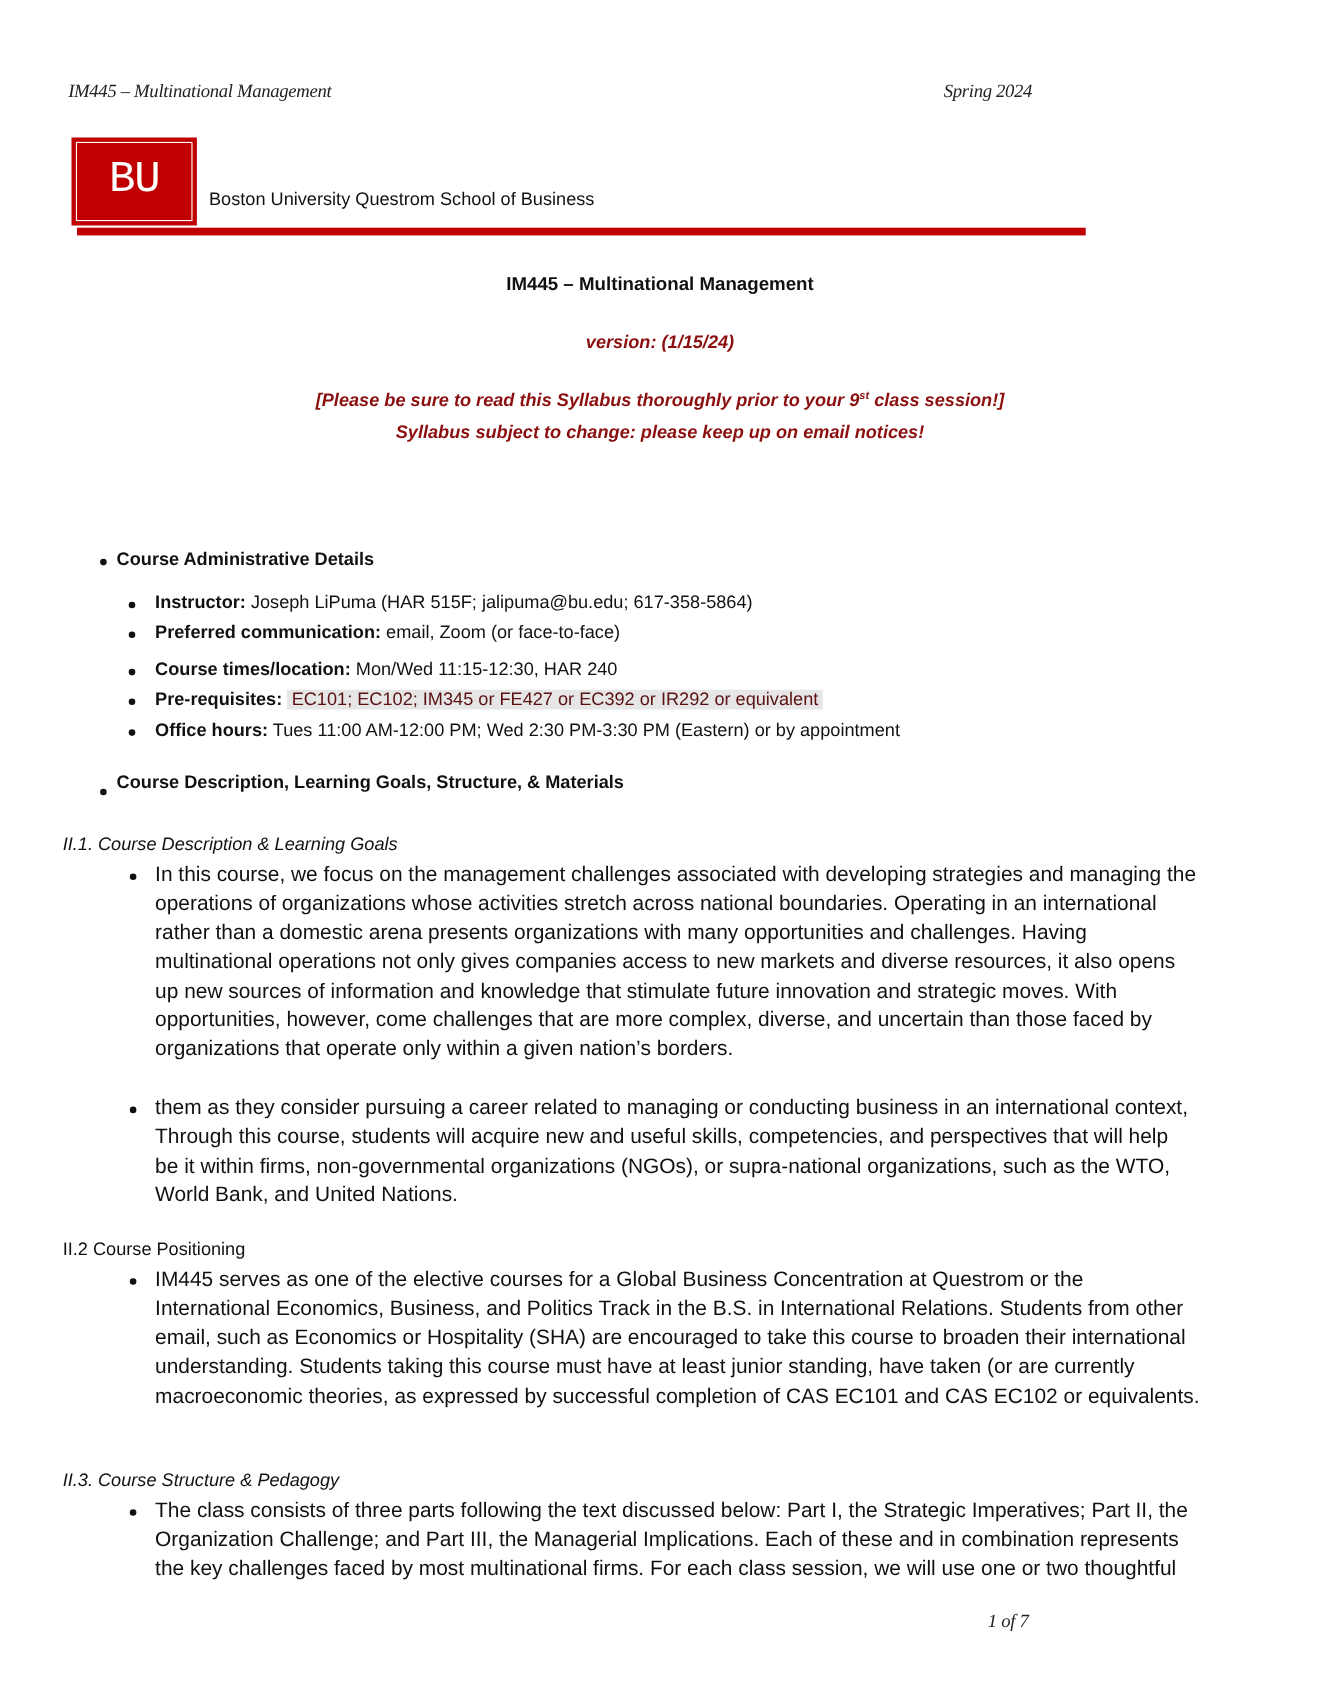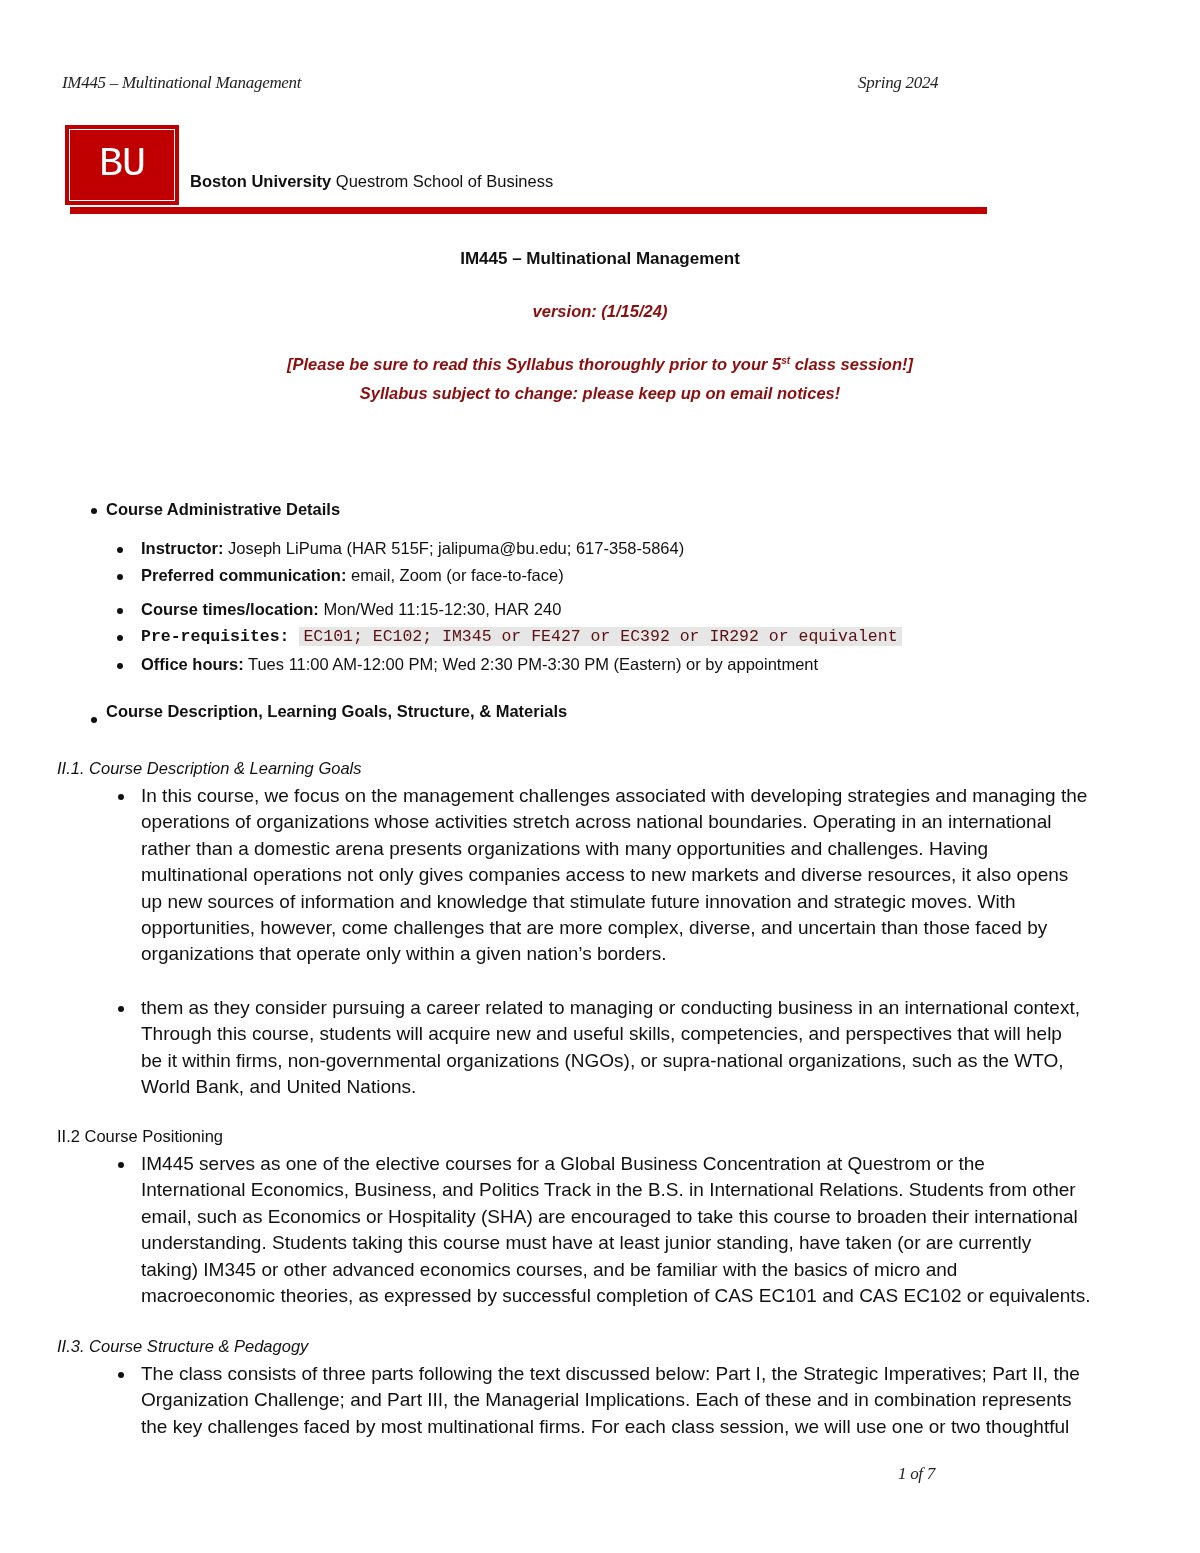--- a/index.html
+++ b/index.html
@@ -4,21 +4,21 @@
 <style>
   html, body { margin: 0; padding: 0; background: #ffffff; }
   body { width: 1200px; height: 1553px; position: relative; overflow: hidden; color: #111; font-family: "Liberation Sans", sans-serif; }
   .abs { position: absolute; }
   .hdr { font-family: "Liberation Serif", serif; font-style: italic; font-size: 17px; color: #222; letter-spacing: -0.3px; }
   .logo { left: 65px; top: 125px; width: 114px; height: 80px; background: #c00000; box-sizing: border-box; }
   .logo-inner { position: absolute; left: 4px; top: 4px; right: 4px; bottom: 4px; border: 1.5px solid #ffffff; display: flex; align-items: center; justify-content: center; }
   .logo-text { font-family: Liberation Mono, monospace; color: #fff; font-size: 40px; letter-spacing: -1px; line-height: 1; }
   .redbar { left: 70px; top: 207px; width: 917px; height: 7px; background: #c00000; }
   .school { left: 190px; top: 172px; font-size: 16.5px; color: #111; }
-  .school b { font-weight: bold; }
+  .school b { font-weight: normal; }
   .center { left: 0; width: 1200px; text-align: center; }
   .title { top: 249px; font-size: 17px; font-weight: bold; color: #111; }
   .red { color: #8b0f0f; font-weight: bold; font-style: italic; font-size: 16.5px; }
   sup { font-size: 10px; vertical-align: 6px; line-height: 0; }
   .dot { position: absolute; width: 6px; height: 6px; border-radius: 50%; background: #111; }
   .txt { position: absolute; font-size: 16.5px; color: #111; white-space: nowrap; }
   .bold { font-weight: bold; }
   .prereq { background: #e6e6e6; color: #5a1010; padding: 0 4px; }
   .para { position: absolute; left: 141px; width: 1000px; font-size: 19px; line-height: 26.4px; color: #111; }
   .para div { white-space: nowrap; }
@@ -37,37 +37,37 @@
   </div>
 </div>
 <div class="abs school">
   <b>Boston University</b>
   <span>Questrom School of Business</span>
 </div>
 <div class="abs redbar"></div>
 
 <div class="abs center title">IM445 – Multinational Management</div>
 <div class="abs center red" style="top:302px;">version: (1/15/24)</div>
-<div class="abs center red" style="top:355px;"><span>[Please be sure to read this Syllabus thoroughly prior to your 5</span><sup>st</sup><span> class session!]</span></div>
+<div class="abs center red" style="top:355px;"><span>[Please be sure to read this Syllabus thoroughly prior to your 9</span><sup>st</sup><span> class session!]</span></div>
 <div class="abs center red" style="top:384px;">Syllabus subject to change: please keep up on email notices!</div>
 
 <div class="dot" style="left:91px; top:508px;"></div>
 <div class="txt bold" style="left:106px; top:500px;">Course Administrative Details</div>
 
 <div class="dot" style="left:117px; top:547px;"></div>
 <div class="txt" style="left:141px; top:539px;"><span class="bold">Instructor:</span><span> Joseph LiPuma (HAR 515F; jalipuma@bu.edu; 617-358-5864)</span></div>
 
 <div class="dot" style="left:117px; top:574px;"></div>
 <div class="txt" style="left:141px; top:566px;"><span class="bold">Preferred communication:</span><span> email, Zoom (or face-to-face)</span></div>
 
 <div class="dot" style="left:117px; top:608px;"></div>
 <div class="txt" style="left:141px; top:600px;"><span class="bold">Course times/location:</span><span> Mon/Wed 11:15-12:30, HAR 240</span></div>
 
 <div class="dot" style="left:117px; top:635px;"></div>
-<div class="txt" style="left:141px; top:627px;font-family:Liberation Mono, monospace;"><span class="bold">Pre-requisites:</span>&nbsp;<span class="prereq">EC101; EC102; IM345 or FE427 or EC392 or IR292 or equivalent</span></div>
+<div class="txt" style="left:141px; top:627px;"><span class="bold">Pre-requisites:</span>&nbsp;<span class="prereq">EC101; EC102; IM345 or FE427 or EC392 or IR292 or equivalent</span></div>
 
 <div class="dot" style="left:117px; top:663px;"></div>
 <div class="txt" style="left:141px; top:655px;"><span class="bold">Office hours:</span><span> Tues 11:00 AM-12:00 PM; Wed 2:30 PM-3:30 PM (Eastern) or by appointment</span></div>
 
 <div class="dot" style="left:91px; top:717px;"></div>
 <div class="txt bold" style="left:106px; top:702px;">Course Description, Learning Goals, Structure, &amp; Materials</div>
 
 <div class="txt it" style="left:57px; top:759px;">II.1. Course Description &amp; Learning Goals</div>
 <div class="dot" style="left:118px; top:794px;"></div>
 <div class="para" style="top:783px;">
@@ -88,21 +88,20 @@
   <div>World Bank, and United Nations.</div>
 </div>
 
 <div class="txt" style="left:57px; top:1127px;">II.2 Course Positioning</div>
 <div class="dot" style="left:118px; top:1162px;"></div>
 <div class="para" style="top:1151px;">
   <div>IM445 serves as one of the elective courses for a Global Business Concentration at Questrom or the</div>
   <div>International Economics, Business, and Politics Track in the B.S. in International Relations.  Students from other</div>
   <div>email, such as Economics or Hospitality (SHA) are encouraged to take this course to broaden their international</div>
   <div>understanding. Students taking this course must have at least junior standing, have taken (or are currently</div>
-  <div>taking) IM345 or other advanced economics courses, and be familiar with the basics of micro and</div>
   <div>macroeconomic theories, as expressed by successful completion of CAS EC101 and CAS EC102 or equivalents.</div>
 </div>
 
 <div class="txt it" style="left:57px; top:1337px;">II.3. Course Structure &amp; Pedagogy</div>
 <div class="dot" style="left:118px; top:1372px;"></div>
 <div class="para" style="top:1361px;">
   <div>The class consists of three parts following the text discussed below:  Part I, the Strategic Imperatives; Part II, the</div>
   <div>Organization Challenge; and Part III, the Managerial Implications. Each of these and in combination represents</div>
   <div>the key challenges faced by most multinational firms. For each class session, we will use one or two thoughtful</div>
 </div>

